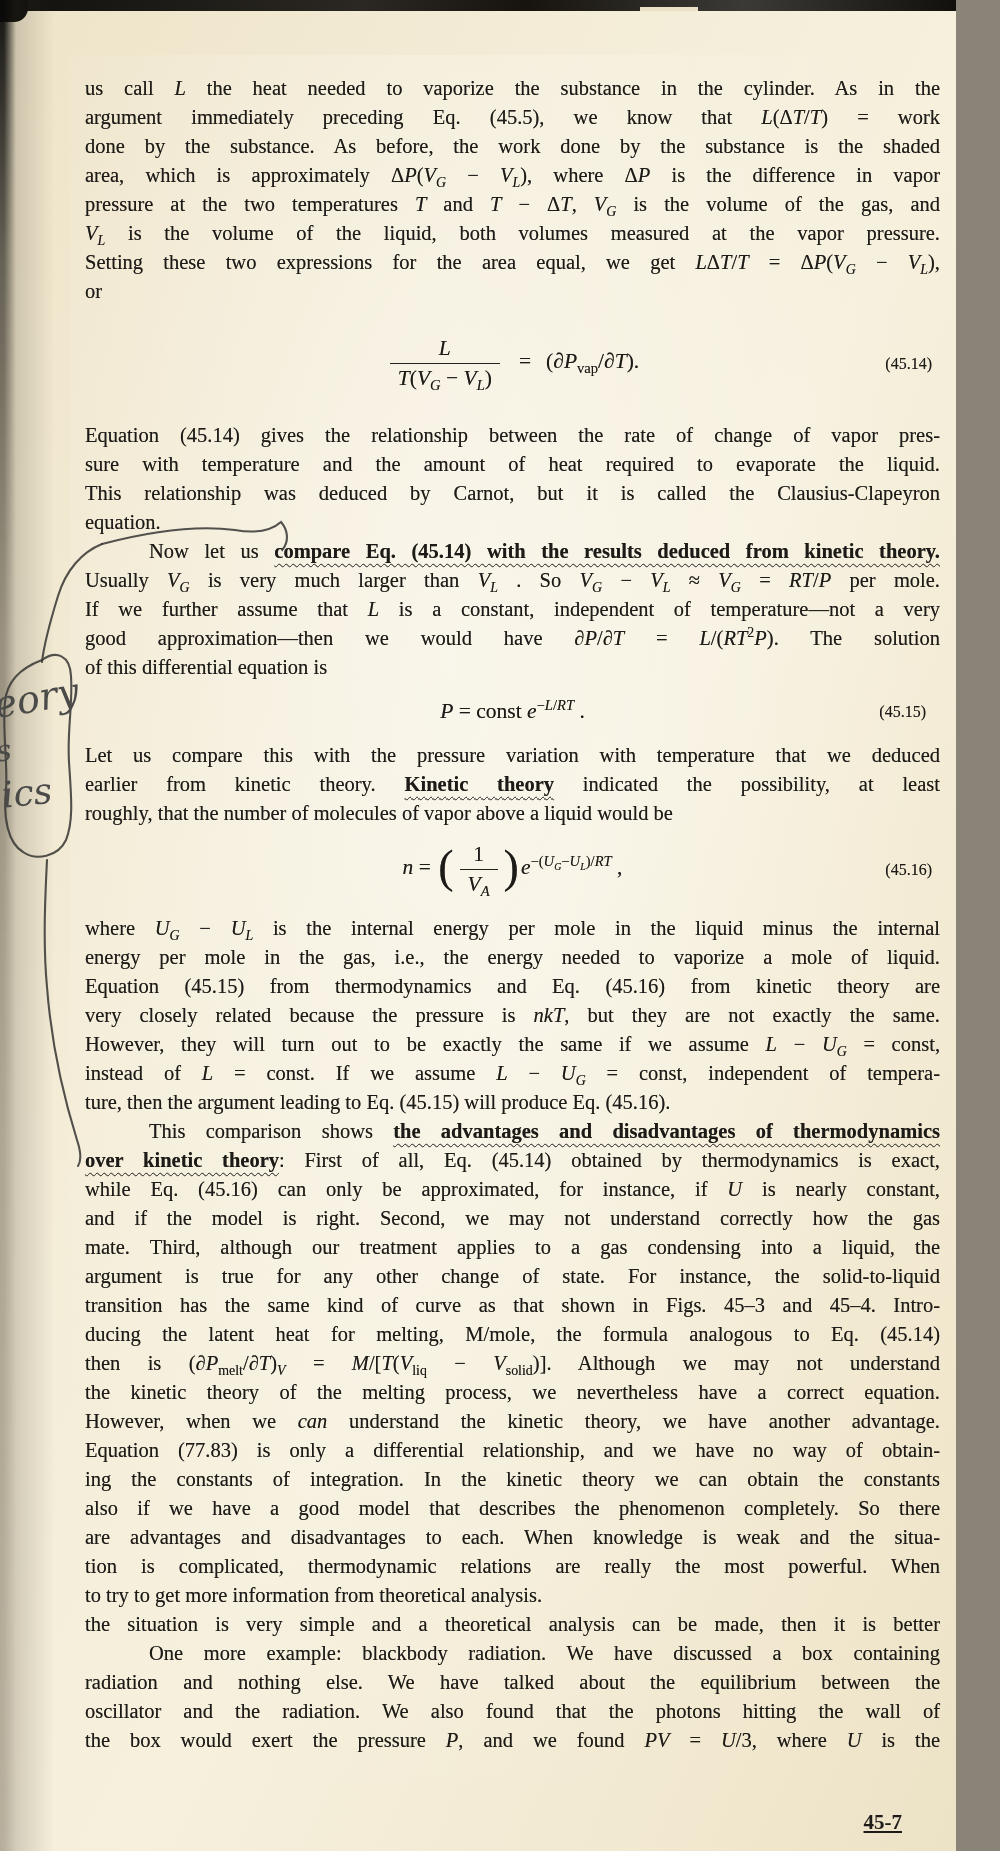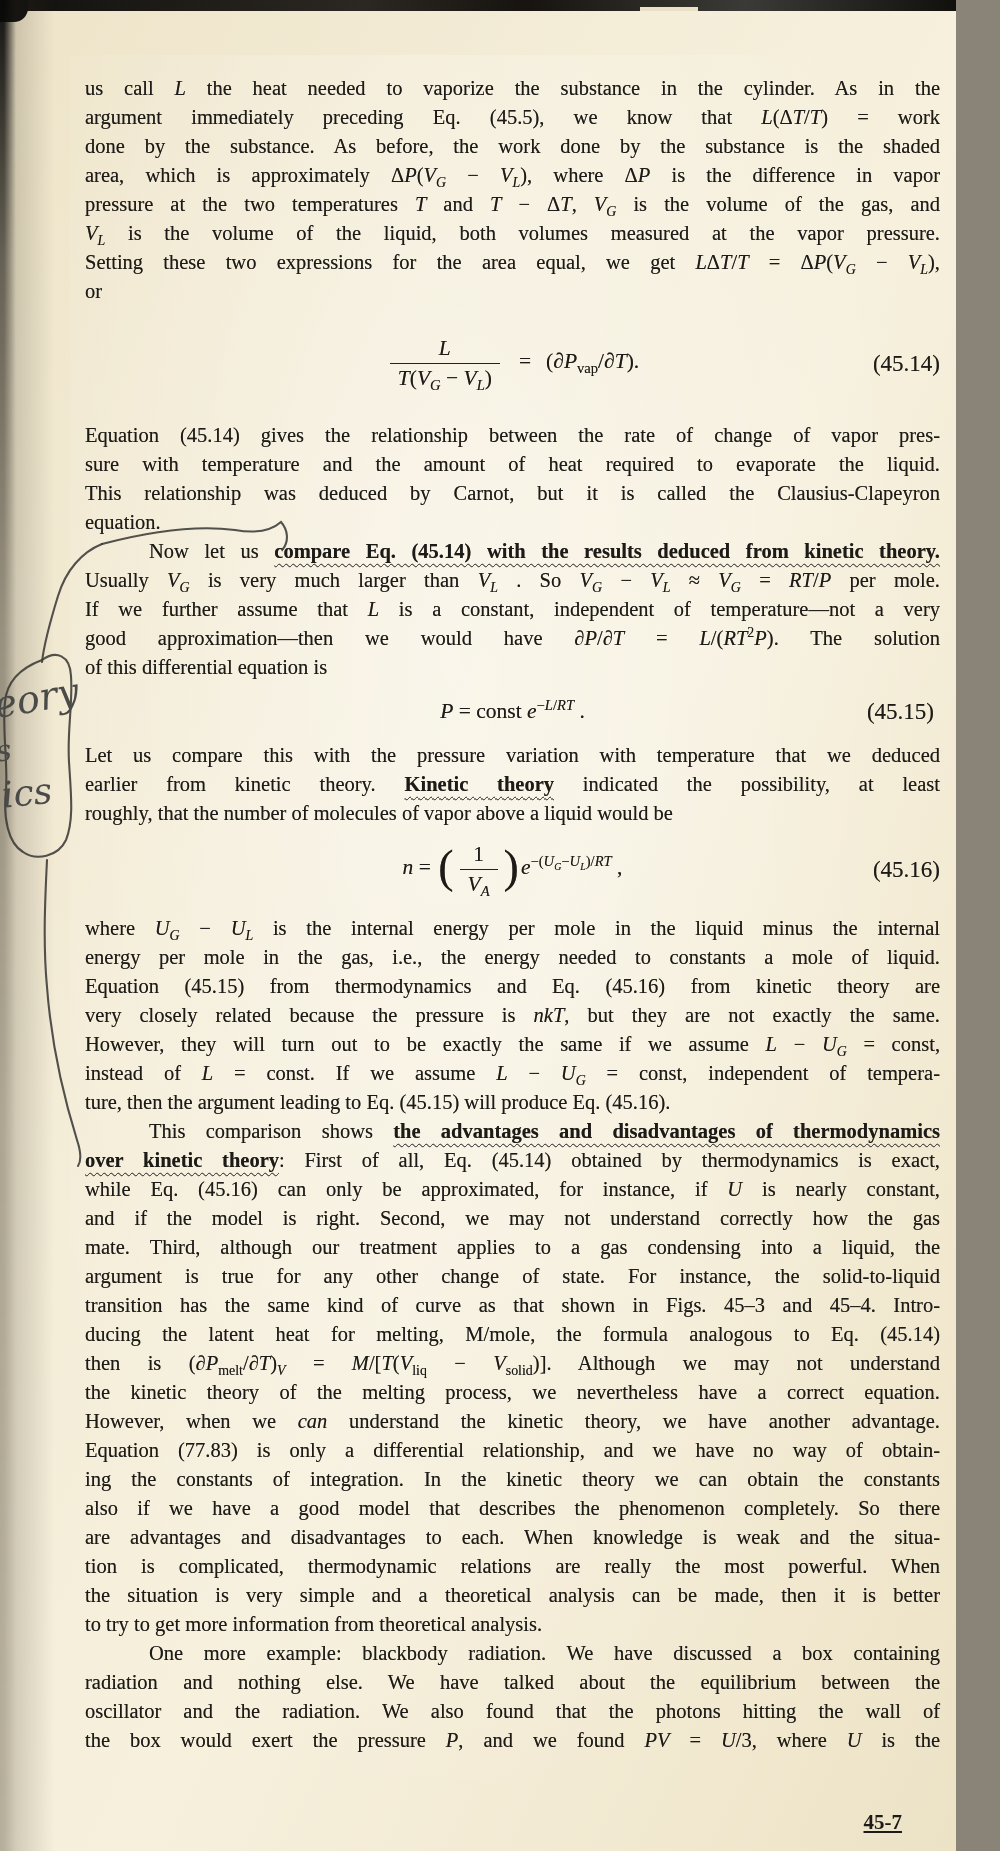--- a/index.html
+++ b/index.html
@@ -30,21 +30,21 @@
   i{font-style:italic;}
   sub,sup{font-size:68%;line-height:0;}
 
   .pen{text-decoration-line:underline;text-decoration-style:wavy;
     text-decoration-color:rgba(55,53,50,0.85);text-decoration-thickness:1.1px;text-underline-offset:5px;font-weight:bold;}
 
   .equation{position:relative;text-align:center;font-size:21.5px;line-height:normal;}
   .eq-0{margin:30px 0;}
   .eq-1{margin:17px 6px;}
   .eq-2{margin:14px 0 17px;}
-  .eqtag{position:absolute;right:0;top:50%;transform:translateY(-50%);font-size:23px;}
+  .eqtag{position:absolute;right:8px;top:50%;transform:translateY(-50%);font-size:16px;}
   .frac{display:inline-block;vertical-align:middle;text-align:center;margin:0 4px;}
   .frac .nm{display:block;padding:0 8px 2px;}
   .frac .dn{display:block;border-top:1.6px solid #24221f;padding:2px 8px 0;}
   .rel{margin:0 15px;}
   .bigp{font-size:46px;font-weight:300;vertical-align:middle;position:relative;top:-3px;line-height:0;margin:0 2px;}
 
   #ink-overlay{position:absolute;top:0;left:0;pointer-events:none;}
   #ink-overlay path{fill:none;stroke:#3b3a38;stroke-width:2.1;stroke-linecap:round;opacity:0.88;}
   .hw{font-family:"DejaVu Serif",serif;font-style:italic;fill:#4a4a48;}
 
@@ -89,21 +89,21 @@
       </div>
       <div class="equation eq-1"><span class="eqbody"><i>P</i> = const <i>e</i><sup>−<i>L</i>/<i>RT</i></sup> .</span><span class="eqtag">(45.15)</span></div>
       <div class="para">
         <div class="line">Let us compare this with the pressure variation with temperature that we deduced</div>
         <div class="line">earlier from kinetic theory.  <span class="pen">Kinetic theory</span> indicated the possibility, at least</div>
         <div class="line last">roughly, that the number of molecules of vapor above a liquid would be</div>
       </div>
       <div class="equation eq-2"><span class="eqbody"><i>n</i> = <span class="bigp">(</span><span class="frac"><span class="nm">1</span><span class="dn"><i>V</i><sub><i>A</i></sub></span></span><span class="bigp">)</span><i>e</i><sup>−(<i>U</i><sub><i>G</i></sub>−<i>U</i><sub><i>L</i></sub>)/<i>RT</i></sup> ,</span><span class="eqtag">(45.16)</span></div>
       <div class="para">
         <div class="line">where <i>U</i><sub><i>G</i></sub> − <i>U</i><sub><i>L</i></sub> is the internal energy per mole in the liquid minus the internal</div>
-        <div class="line">energy per mole in the gas, i.e., the energy needed to constants a mole of liquid.</div>
+        <div class="line">energy per mole in the gas, i.e., the energy needed to vaporize a mole of liquid.</div>
         <div class="line">Equation (45.15) from thermodynamics and Eq. (45.16) from kinetic theory are</div>
         <div class="line">very closely related because the pressure is <i>nkT</i>, but they are not exactly the same.</div>
         <div class="line">However, they will turn out to be exactly the same if we assume <i>L</i> − <i>U</i><sub><i>G</i></sub> = const,</div>
         <div class="line">instead of <i>L</i> = const.  If we assume <i>L</i> − <i>U</i><sub><i>G</i></sub> = const, independent of tempera-</div>
         <div class="line last">ture, then the argument leading to Eq. (45.15) will produce Eq. (45.16).</div>
       </div>
       <div class="para indent">
         <div class="line">This comparison shows <span class="pen">the advantages and disadvantages of thermodynamics</span></div>
         <div class="line"><span class="pen">over kinetic theory</span>: First of all, Eq. (45.14) obtained by thermodynamics is exact,</div>
         <div class="line">while Eq. (45.16) can only be approximated, for instance, if <i>U</i> is nearly constant,</div>
@@ -113,22 +113,22 @@
         <div class="line">transition has the same kind of curve as that shown in Figs. 45–3 and 45–4.  Intro-</div>
         <div class="line">ducing the latent heat for melting, M/mole, the formula analogous to Eq. (45.14)</div>
         <div class="line">then is (∂<i>P</i><sub>melt</sub>/∂<i>T</i>)<sub><i>V</i></sub> = <i>M</i>/[<i>T</i>(<i>V</i><sub>liq</sub> − <i>V</i><sub>solid</sub>)].  Although we may not understand</div>
         <div class="line">the kinetic theory of the melting process, we nevertheless have a correct equation.</div>
         <div class="line">However, when we <i>can</i> understand the kinetic theory, we have another advantage.</div>
         <div class="line">Equation (77.83) is only a differential relationship, and we have no way of obtain-</div>
         <div class="line">ing the constants of integration.  In the kinetic theory we can obtain the constants</div>
         <div class="line">also if we have a good model that describes the phenomenon completely.  So there</div>
         <div class="line">are advantages and disadvantages to each.  When knowledge is weak and the situa-</div>
         <div class="line">tion is complicated, thermodynamic relations are really the most powerful.  When</div>
+        <div class="line last">to try to get more information from theoretical analysis.</div>
         <div class="line">the situation is very simple and a theoretical analysis can be made, then it is better</div>
-        <div class="line last">to try to get more information from theoretical analysis.</div>
       </div>
       <div class="para indent">
         <div class="line">One more example: blackbody radiation.  We have discussed a box containing</div>
         <div class="line">radiation and nothing else.  We have talked about the equilibrium between the</div>
         <div class="line">oscillator and the radiation.  We also found that the photons hitting the wall of</div>
         <div class="line">the box would exert the pressure <i>P</i>, and we found <i>PV</i> = <i>U</i>/3, where <i>U</i> is the</div>
       </div>
     </div>
 
   <svg id="ink-overlay" width="1000" height="1851" viewBox="0 0 1000 1851">

